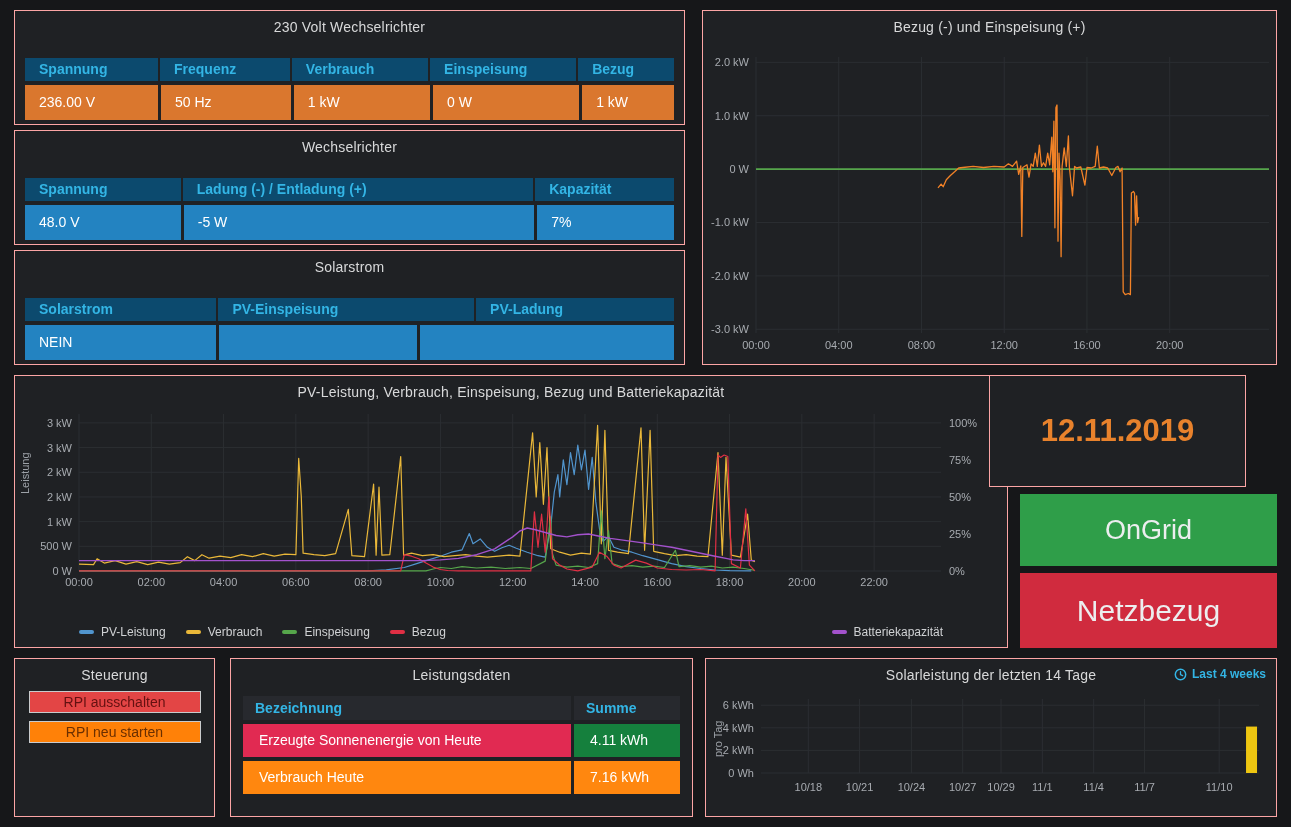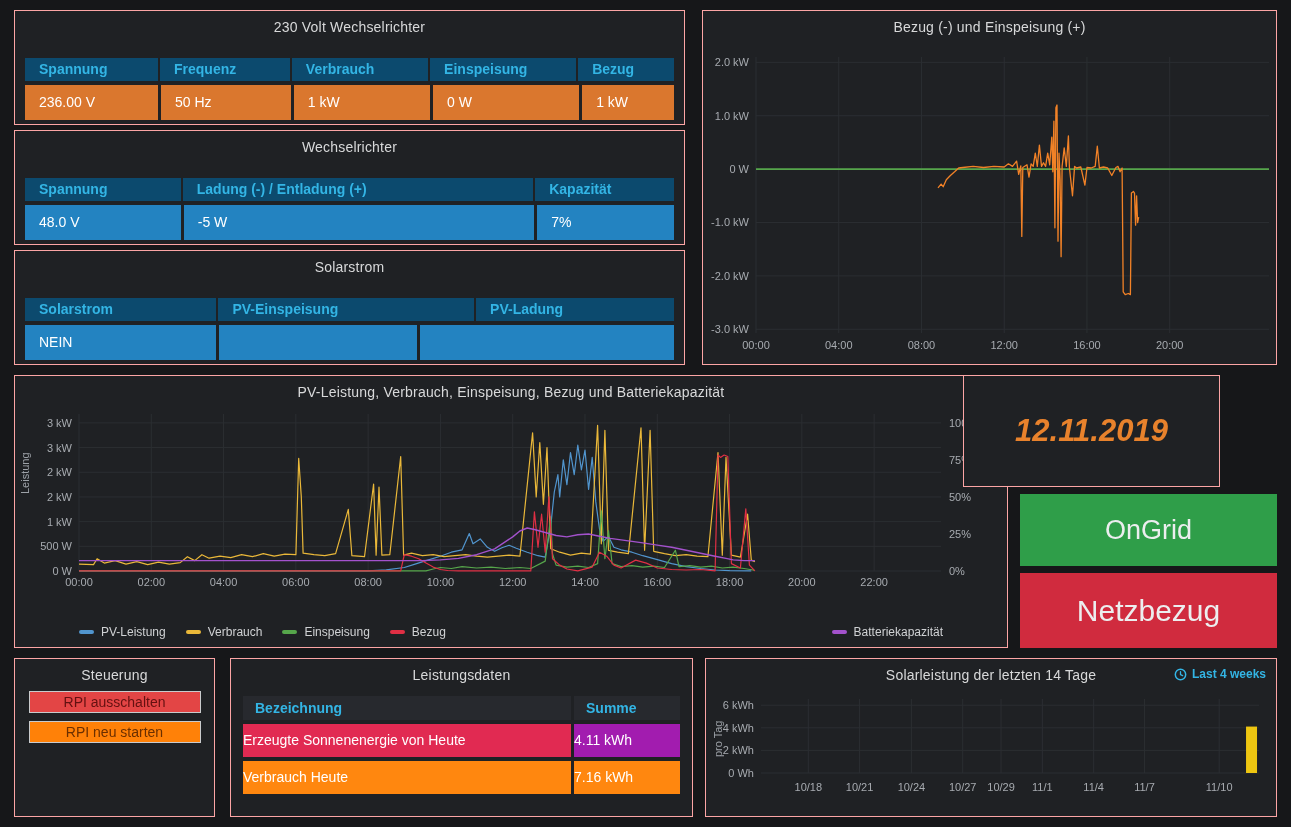--- a/index.html
+++ b/index.html
@@ -31,21 +31,21 @@
   .big-stat { display:flex; align-items:center; justify-content:center; height:100%;
               color:#eceeef; cursor:pointer; }
   
   .ctl-btn { display:block; width:172px; height:22px; margin:0 auto 8px auto; text-align:center;
              line-height:20px; font-size:14px; border:1px solid #c9cbcd; cursor:pointer;
              font-family:"Liberation Sans",sans-serif; }
   
   .ld-head { display:flex; gap:3px; height:24px; margin:5px 12px 4px 12px; }
   .ld-h { background:#27292e; color:#33b5e5; font-size:14px; font-weight:700; line-height:24px; padding-left:12px; }
   .ld-row { display:flex; gap:3px; height:33px; margin:0 12px 4px 12px; }
-  .ld-c { color:#fff; font-size:14px; line-height:33px; padding-left:0; white-space:nowrap; overflow:hidden; }
+  .ld-c { color:#fff; font-size:14px; line-height:33px; padding-left:16px; white-space:nowrap; overflow:hidden; }
   .range-link { position:absolute; right:10px; top:8px; display:flex; align-items:center; gap:5px;
                 color:#33b5e5; font-size:12px; font-weight:700; cursor:pointer; }
 </style>
 </head>
 <body>
 
 <div id="stage">
 
   <div class="panel" style="left:14px;top:10px;width:671px;height:115px;">
     <div class="panel-title">230 Volt Wechselrichter</div>
@@ -202,21 +202,21 @@
         <span class="swatch" style="background-color: rgb(224, 47, 68);"></span>
         <span>Bezug</span>
       </div>
       <div class="legend-item">
         <span class="swatch" style="background-color: rgb(163, 82, 204);"></span>
         <span>Batteriekapazität</span>
       </div>
     </div>
   </div>
 
-  <div class="panel" style="left:963px;top:375px;width:257px;height:112px;font-style:italic;">
+  <div class="panel" style="left:989px;top:375px;width:257px;height:112px;">
     <div class="big-date" style="color: rgb(232, 130, 44);">12.11.2019</div>
   </div>
 
   <div class="panel" style="left: 1020px; top: 494px; width: 257px; height: 72px; border: none; background-color: rgb(47, 158, 73);">
     <div class="big-stat" style="font-size:27px;font-weight:500;">OnGrid</div>
   </div>
 
   <div class="panel" style="left: 1020px; top: 573px; width: 257px; height: 75px; border: none; background-color: rgb(208, 43, 62);">
     <div class="big-stat" style="font-size:30px;font-weight:500;">Netzbezug</div>
   </div>
@@ -228,21 +228,21 @@
   </div>
 
   <div class="panel" style="left:230px;top:658px;width:463px;height:159px;">
     <div class="panel-title">Leistungsdaten</div>
     <div class="ld-head">
       <div class="ld-h" style="flex:1">Bezeichnung</div>
       <div class="ld-h" style="width:106px">Summe</div>
     </div>
     <div class="ld-row">
       <div class="ld-c" style="flex: 1 1 0%; background-color: rgb(225, 42, 82);">Erzeugte Sonnenenergie von Heute</div>
-      <div class="ld-c" style="width: 106px; background-color: #a21caf;">4.11 kWh</div>
+      <div class="ld-c" style="width: 106px; background-color: #15803d;">4.11 kWh</div>
     </div>
     <div class="ld-row">
       <div class="ld-c" style="flex: 1 1 0%; background-color: rgb(255, 135, 15);">Verbrauch Heute</div>
       <div class="ld-c" style="width: 106px; background-color: rgb(255, 135, 15);">7.16 kWh</div>
     </div>
   </div>
 
   <div class="panel" style="left:705px;top:658px;width:572px;height:159px;">
     <div class="panel-title">Solarleistung der letzten 14 Tage</div>
     <div class="range-link">

